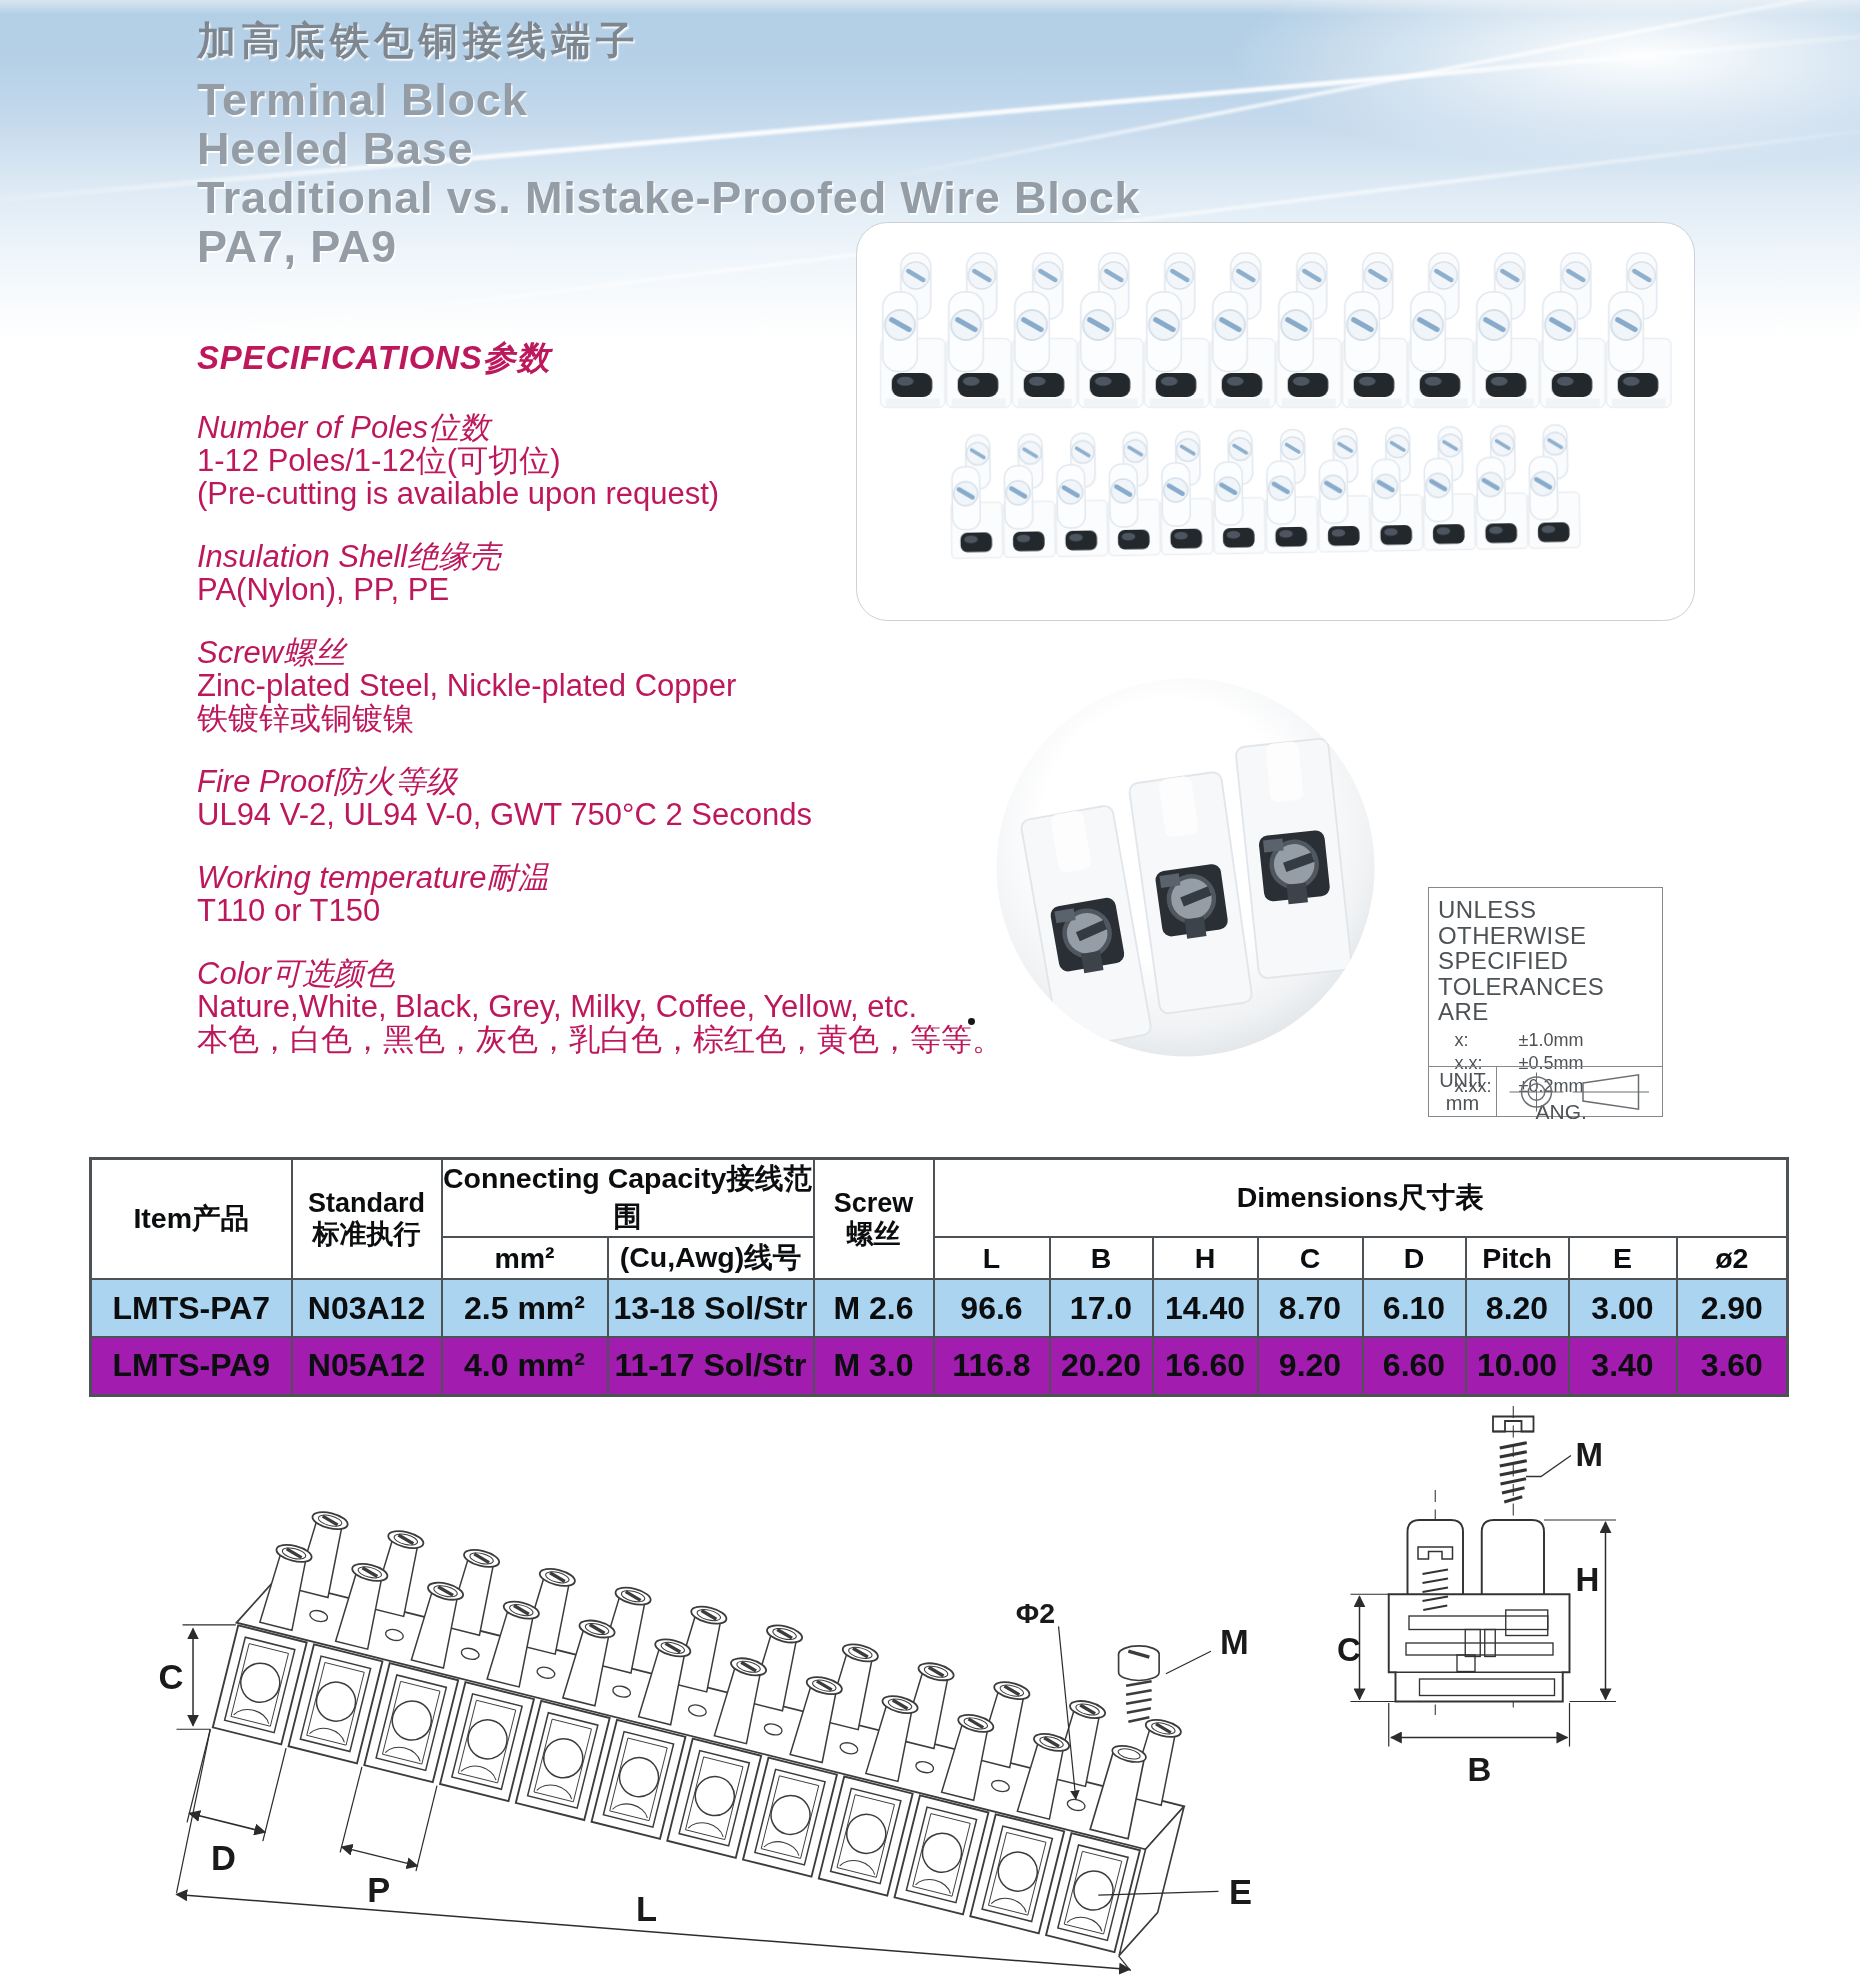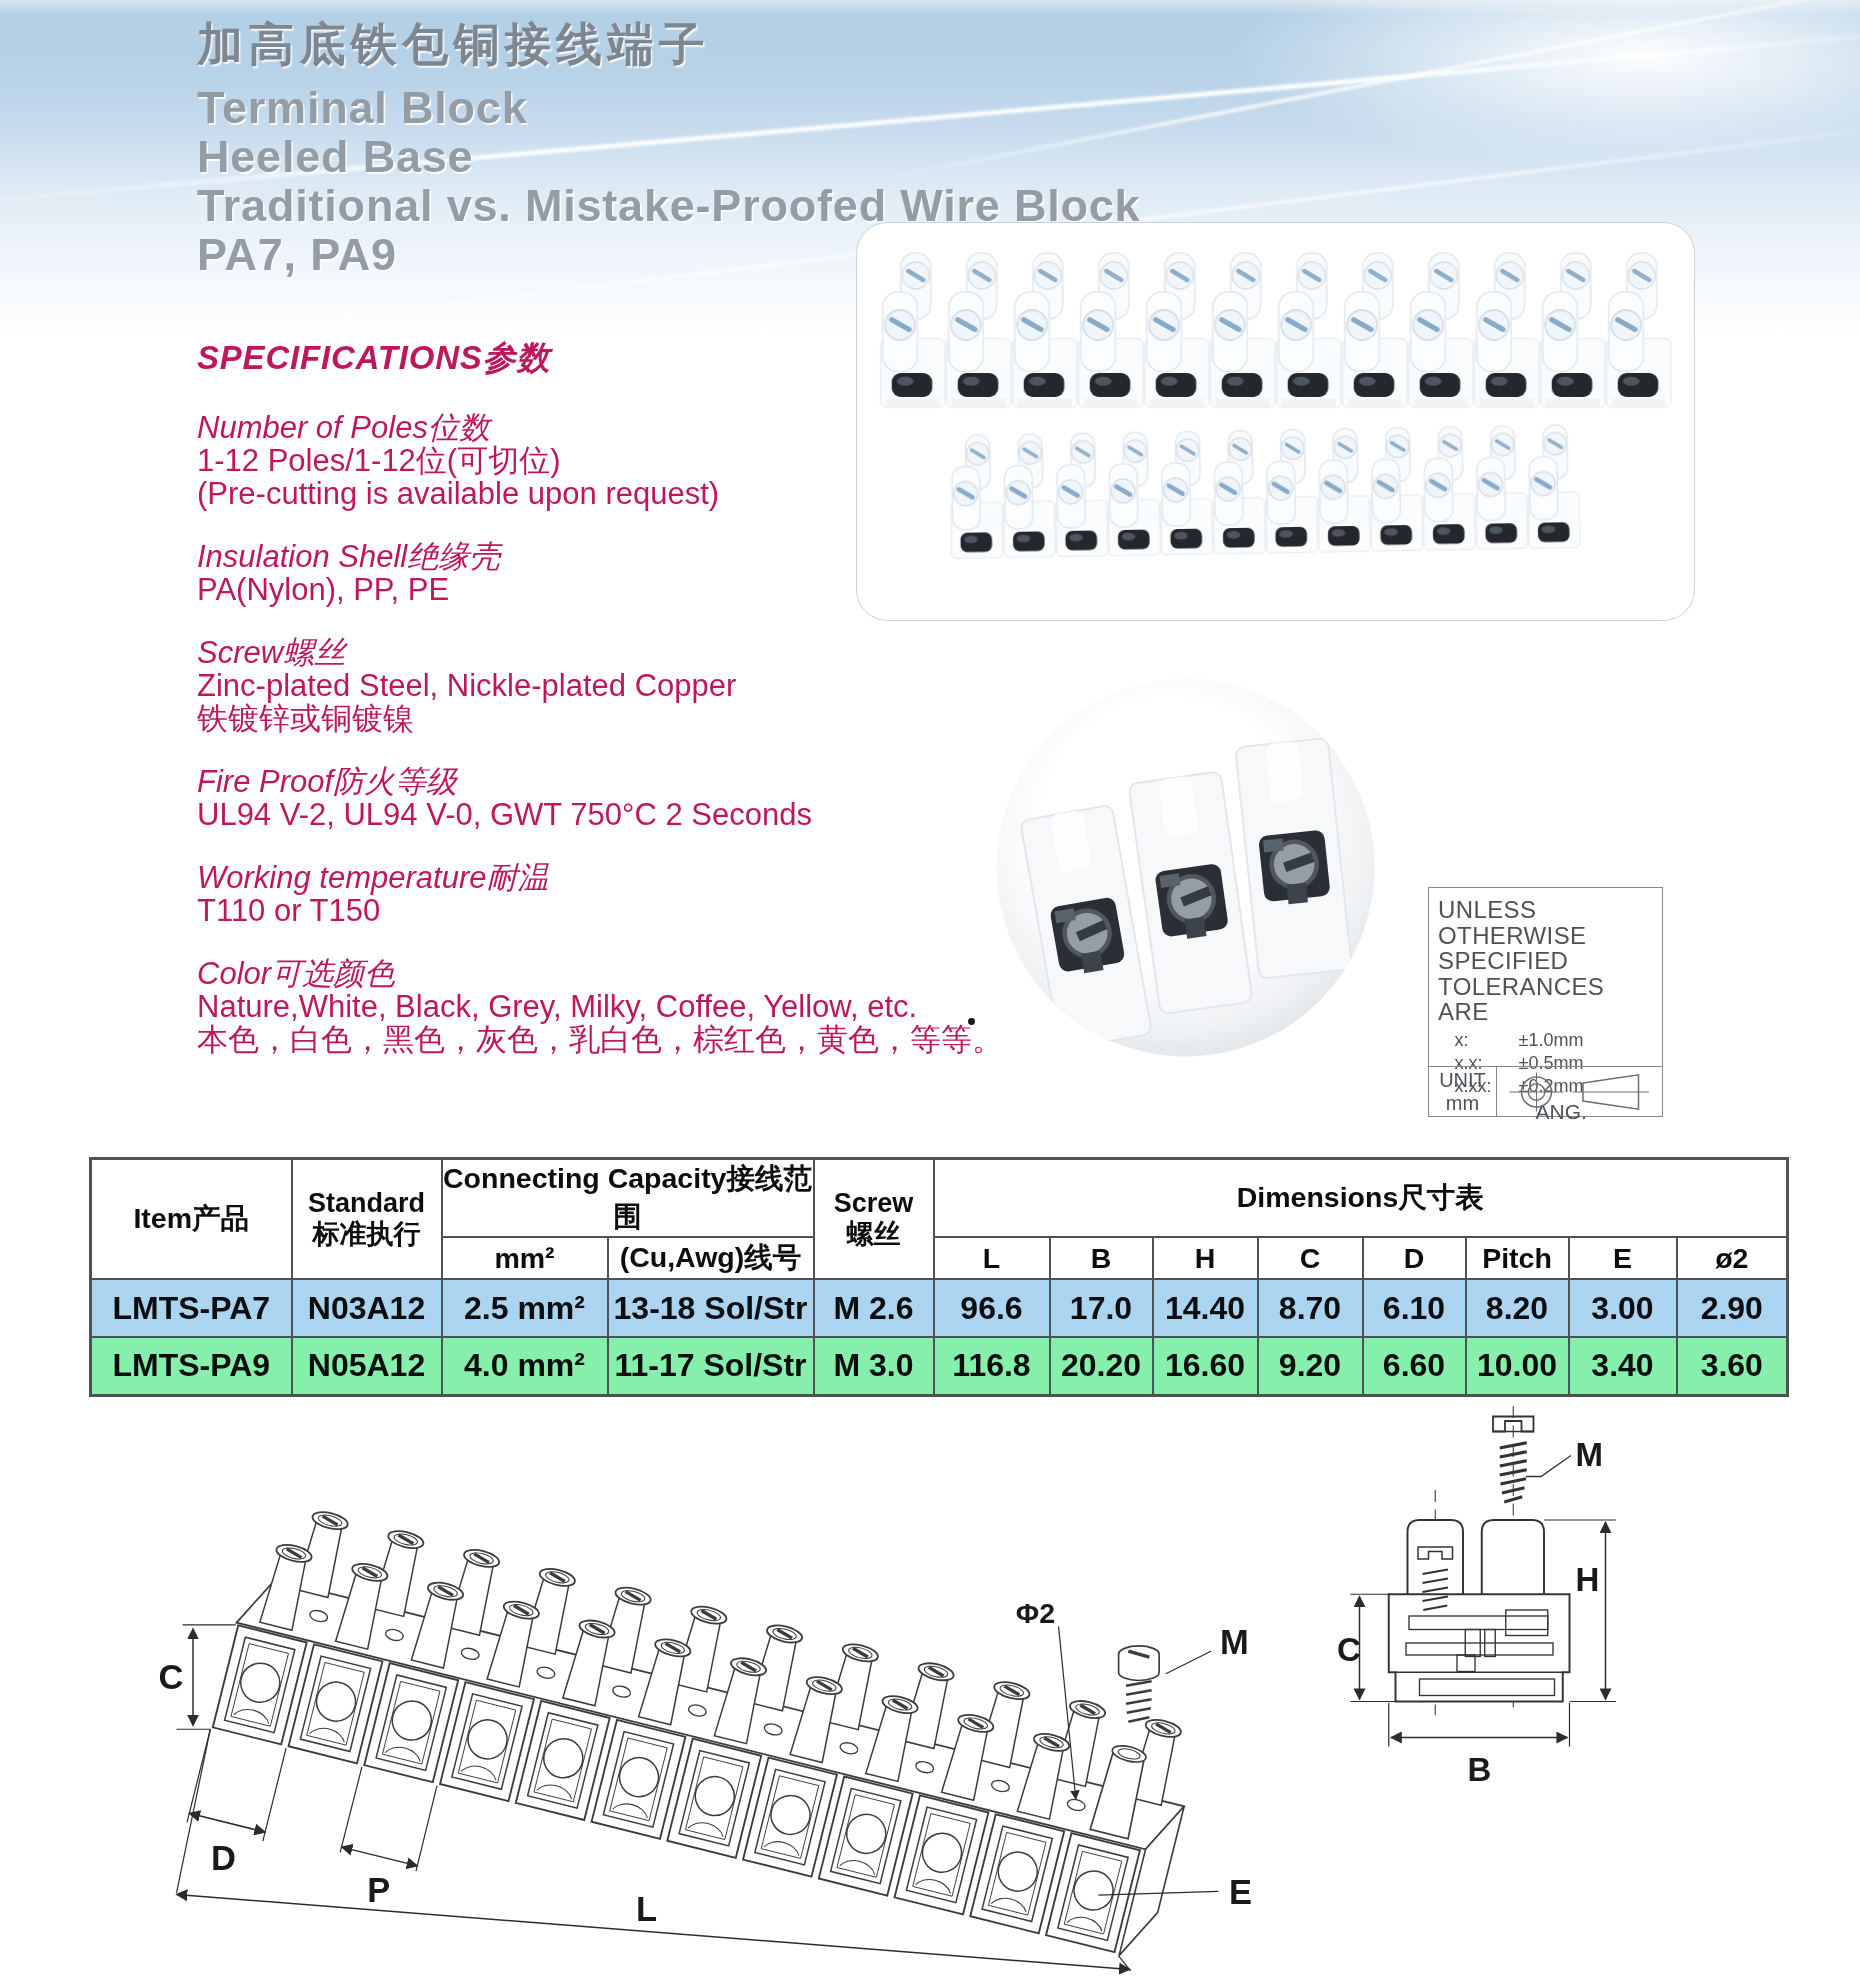--- a/index.html
+++ b/index.html
@@ -17,21 +17,21 @@
   .streak { position:absolute; background:linear-gradient(90deg,rgba(255,255,255,0),
             rgba(255,255,255,.9) 30%,rgba(255,255,255,.9) 70%,rgba(255,255,255,0));
             filter:blur(1.1px); }
   .streak.s1 { left:-90px; top:113px; width:2101px; height:5.3px; transform:rotate(-5deg); }
   .streak.s2 { left:180px;  top:225px; width:1801px; height:3.8px; transform:rotate(-7deg); opacity:.65; }
   .streak.s3 { left:863px; top:71px;  width:1126px; height:3.8px; transform:rotate(-11deg); opacity:.8; }
   .cloud { position:absolute; right:-68px; top:-38px; width:713px; height:210px;
            background:radial-gradient(ellipse at 60% 45%,rgba(255,255,255,.98),rgba(255,255,255,0) 68%); }
   
   .titleblock { position:absolute; left:197px; top:13.5px; }
-  .t-zh { font-size:46px; font-weight:bold; color:#7e8790; letter-spacing:5.3px;
+  .t-zh { font-size:39px; font-weight:bold; color:#7e8790; letter-spacing:5.3px;
           text-shadow:1.5px 1.5px 1.5px rgba(255,255,255,.9); }
   .t-en { font-size:45px; font-weight:bold; color:#949da6; line-height:49px; letter-spacing:0.8px;
           text-shadow:1.5px 1.5px 0.8px rgba(255,255,255,.95); }
   .t-en.first { margin-top:7.5px; }
   
   .specs { position:absolute; left:197px; top:336px; width:871px; color:#be185d; }
   .sp-title { font-size:33px; font-weight:bold; font-style:italic; letter-spacing:0.8px; }
   .sp-g { margin-top:16.5px; }
   .sp-h { font-size:31px; font-style:italic; line-height:33px; padding-top:13.5px; }
   .sp-l { font-size:31px; line-height:33px; }
@@ -59,21 +59,21 @@
                      border-collapse:collapse; table-layout:fixed;
                      border:3px solid #4d5257; color:#0b0d0f; }
   .blocktable th, .blocktable td { border:2.3px solid #4d5257; text-align:center;
                                    vertical-align:middle; padding:0; background:#fff; }
   .blocktable th { font-size:28.5px; font-weight:bold; }
   .blocktable .two-line { font-size:27px; line-height:31px; }
   .blocktable tr.h1 { height:38px; } .blocktable tr.h2 { height:42px; }
   .blocktable tr.d  { height:58px; }
   .blocktable tr.d td { font-size:32px; font-weight:bold; }
   .blocktable tr.r1 td { background:#aad4f0; }
-  .blocktable tr.r2 td { background:#86efac; }
+  .blocktable tr.r2 td { background:#a21caf; }
   
   .draw-left  { position:absolute; left:154px;  top:1435px; }
   .draw-right { position:absolute; left:1337px; top:1400px; }
   .speck { position:absolute; left:968px; top:1018px; width:6.8px; height:6.8px;
            border-radius:50%; background:#15181b; }
   svg text { font-family:"Liberation Sans","DejaVu Sans",sans-serif; }
 </style>
 </head>
 <body>
 

